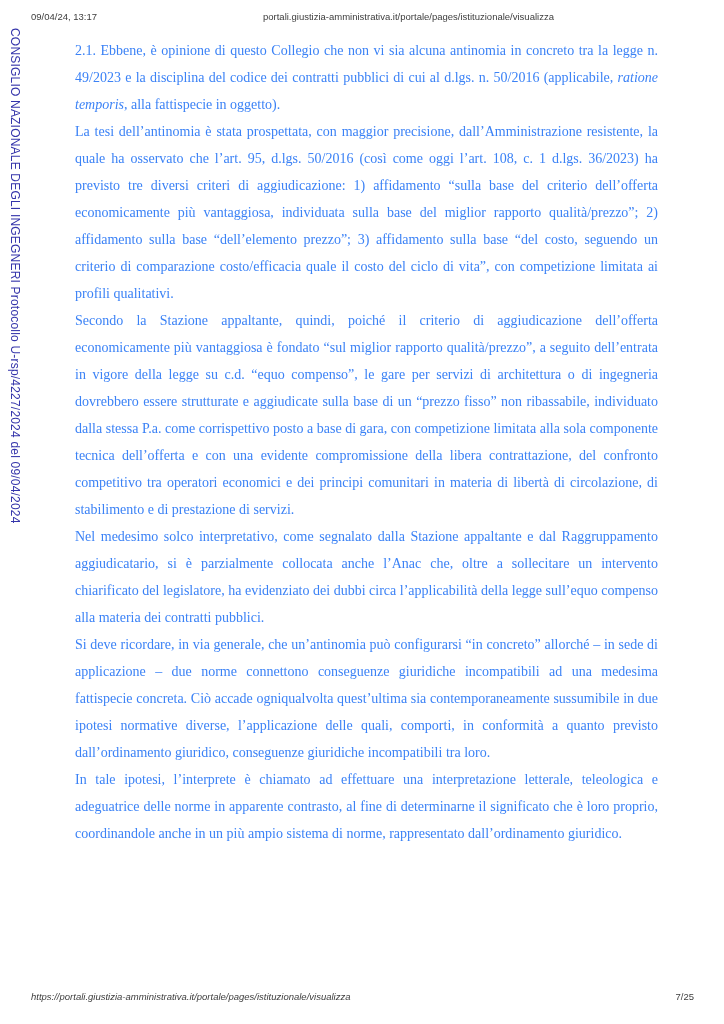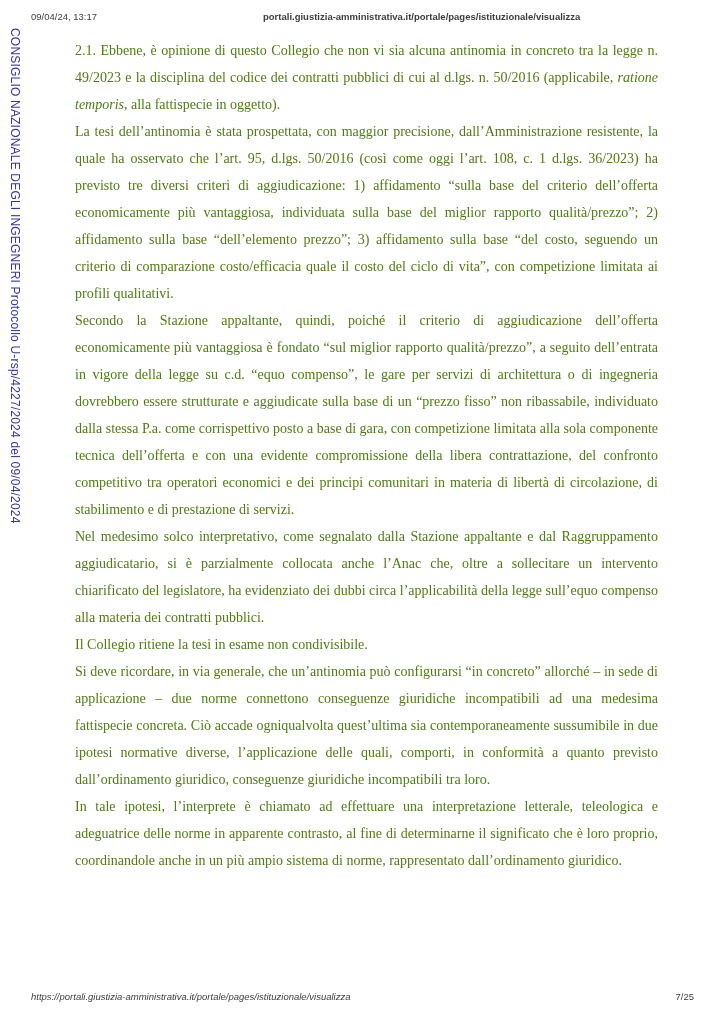--- a/index.html
+++ b/index.html
@@ -54,28 +54,27 @@
   .document-body p.para {
     margin: 0;
     padding: 0;
   }
   .italic { font-style: italic; }
 </style>
 </head>
 <body>
 
 <span class="meta header-datetime" style="color: rgb(61, 61, 61);">09/04/24, 13:17</span>
-<span class="meta header-url" style="color: rgb(61, 61, 61); font-weight: bold;">portali.giustizia-amministrativa.it/portale/pages/istituzionale/visualizza</span>
+<span class="meta header-url" style="color: rgb(61, 61, 61);">portali.giustizia-amministrativa.it/portale/pages/istituzionale/visualizza</span>
 
 <div class="protocol-stamp" style="color: rgb(52, 52, 170);">CONSIGLIO NAZIONALE DEGLI INGEGNERI Protocollo U-rsp/4227/2024 del 09/04/2024</div>
 
-<div class="document-body" style="color: #4d7c0f;">
+<div class="document-body" style="color: #3b82f6;">
     <p class="para"><span>2.1. Ebbene, è opinione di questo Collegio che non vi sia alcuna antinomia in concreto tra la legge n. 49/2023 e la disciplina del codice dei contratti pubblici di cui al d.lgs. n. 50/2016 (applicabile, </span><span class="italic">ratione temporis</span><span>, alla fattispecie in oggetto).</span></p>
     <p class="para"><span>La tesi dell’antinomia è stata prospettata, con maggior precisione, dall’Amministrazione resistente, la quale ha osservato che l’art. 95, d.lgs. 50/2016 (così come oggi l’art. 108, c. 1 d.lgs. 36/2023) ha previsto tre diversi criteri di aggiudicazione: 1) affidamento “sulla base del criterio dell’offerta economicamente più vantaggiosa, individuata sulla base del miglior rapporto qualità/prezzo”; 2) affidamento sulla base “dell’elemento prezzo”; 3) affidamento sulla base “del costo, seguendo un criterio di comparazione costo/efficacia quale il costo del ciclo di vita”, con competizione limitata ai profili qualitativi.</span></p>
     <p class="para"><span>Secondo la Stazione appaltante, quindi, poiché il criterio di aggiudicazione dell’offerta economicamente più vantaggiosa è fondato “sul miglior rapporto qualità/prezzo”, a seguito dell’entrata in vigore della legge su c.d. “equo compenso”, le gare per servizi di architettura o di ingegneria dovrebbero essere strutturate e aggiudicate sulla base di un “prezzo fisso” non ribassabile, individuato dalla stessa P.a. come corrispettivo posto a base di gara, con competizione limitata alla sola componente tecnica dell’offerta e con una evidente compromissione della libera contrattazione, del confronto competitivo tra operatori economici e dei principi comunitari in materia di libertà di circolazione, di stabilimento e di prestazione di servizi.</span></p>
     <p class="para"><span>Nel medesimo solco interpretativo, come segnalato dalla Stazione appaltante e dal Raggruppamento aggiudicatario, si è parzialmente collocata anche l’Anac che, oltre a sollecitare un intervento chiarificato del legislatore, ha evidenziato dei dubbi circa l’applicabilità della legge sull’equo compenso alla materia dei contratti pubblici.</span></p>
-    <p class="para"><span>Il Collegio ritiene la tesi in esame non condivisibile.</span></p>
     <p class="para"><span>Si deve ricordare, in via generale, che un’antinomia può configurarsi “in concreto” allorché – in sede di applicazione – due norme connettono conseguenze giuridiche incompatibili ad una medesima fattispecie concreta. Ciò accade ogniqualvolta quest’ultima sia contemporaneamente sussumibile in due ipotesi normative diverse, l’applicazione delle quali, comporti, in conformità a quanto previsto dall’ordinamento giuridico, conseguenze giuridiche incompatibili tra loro.</span></p>
     <p class="para"><span>In tale ipotesi, l’interprete è chiamato ad effettuare una interpretazione letterale, teleologica e adeguatrice delle norme in apparente contrasto, al fine di determinarne il significato che è loro proprio, coordinandole anche in un più ampio sistema di norme, rappresentato dall’ordinamento giuridico.</span></p>
   </div>
 
 <span class="meta footer-url" style="color: rgb(61, 61, 61);">https://portali.giustizia-amministrativa.it/portale/pages/istituzionale/visualizza</span>
 <span class="meta footer-page" style="color: rgb(61, 61, 61);">7/25</span>
 
 </body></html>

